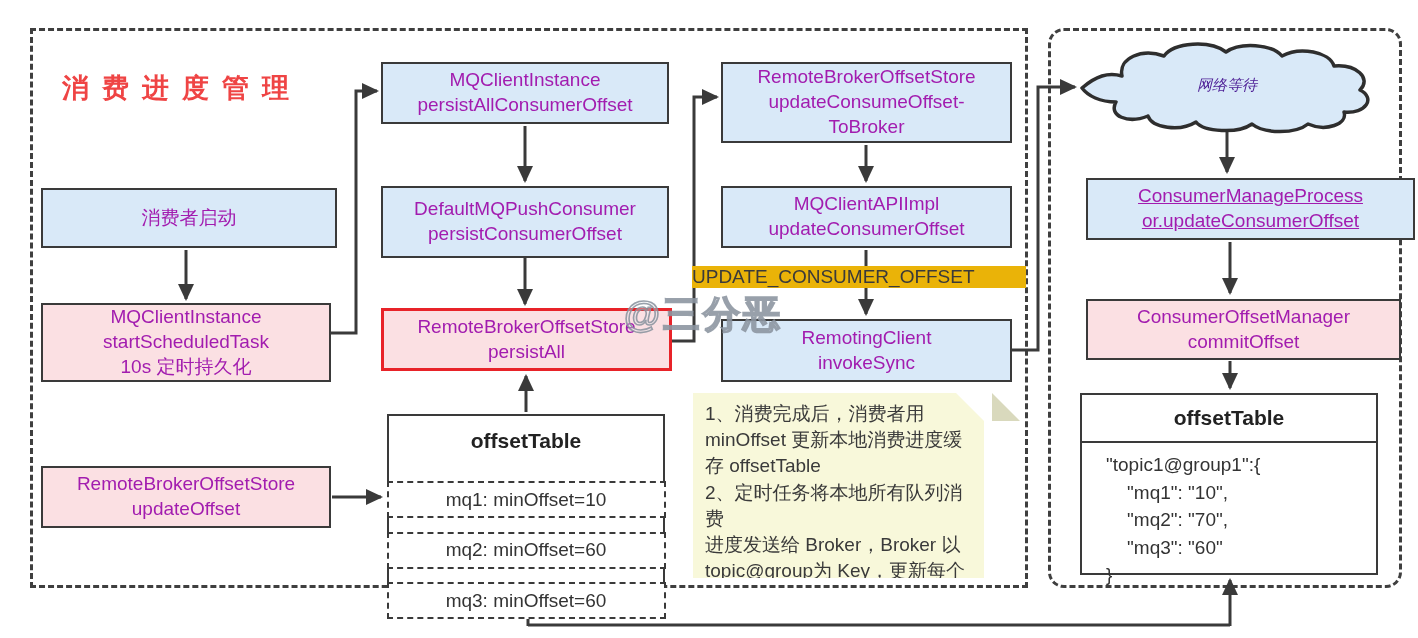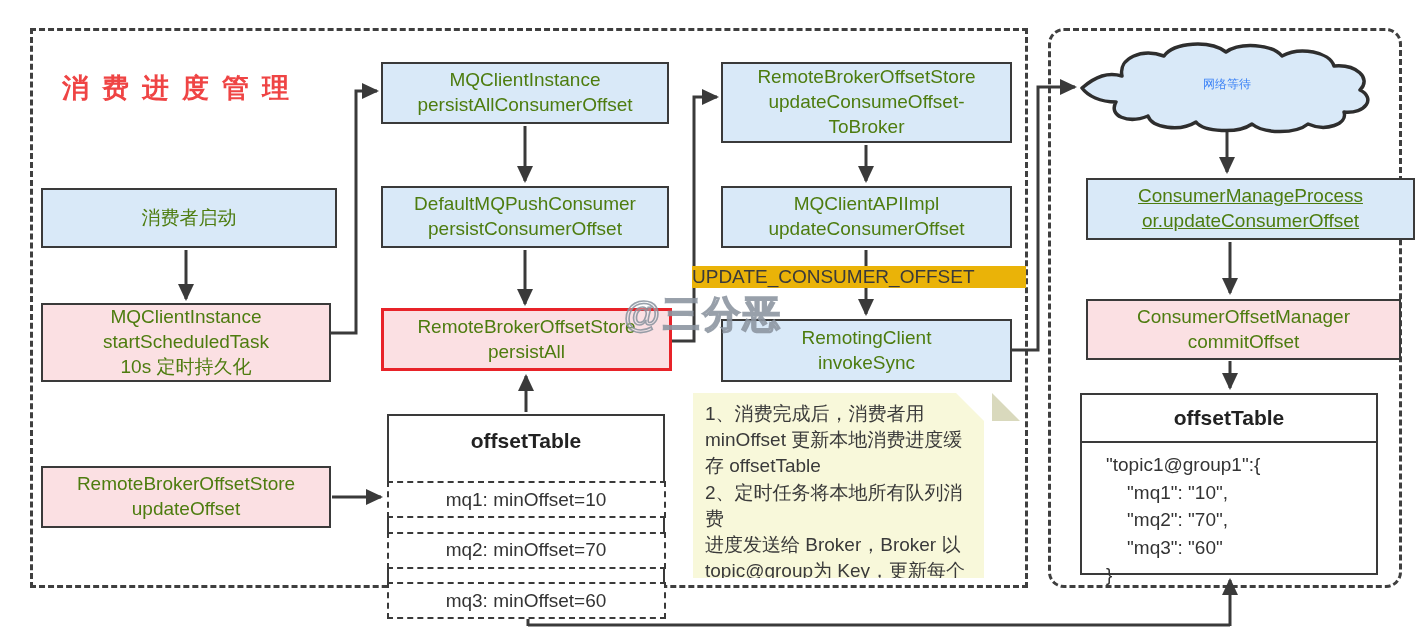--- a/index.html
+++ b/index.html
@@ -9,21 +9,21 @@
     background:#ffffff;
   }
   .panel{position:absolute;border:3px dashed #3f3f3f;background:transparent;}
   .title{
     position:absolute;font-size:27px;font-weight:bold;letter-spacing:13px;
     color:#ef4444;white-space:nowrap;
   }
   .box{
     position:absolute;border:2.5px solid #3a3a3a;box-sizing:border-box;
     display:flex;align-items:center;justify-content:center;text-align:center;
-    font-size:19px;line-height:1.3;white-space:pre-line;color:#4d7c0f;
+    font-size:19px;line-height:1.3;white-space:pre-line;color:#a21caf;
   }
   .blue{background:#d9e9f8;}
   .pink{background:#fbe0e3;}
   .redb{border:3px solid #e82329;background:#fbe0e3;}
   .otable{position:absolute;box-sizing:border-box;background:#fff;
     border:2.5px solid #3a3a3a;border-bottom:none;}
   .otable .ohead{height:49px;display:flex;align-items:center;justify-content:center;
     font-size:21px;font-weight:bold;color:#222;}
   .otable .orow{height:37px;box-sizing:border-box;border:2.5px dashed #3a3a3a;
     margin:16px -2.5px -2.5px -2.5px;display:flex;align-items:center;justify-content:center;
@@ -34,21 +34,21 @@
   .btable .bbody{white-space:pre;font-size:19px;line-height:1.45;padding:8px 0 0 24px;color:#333;}
   .note{
     position:absolute;background:#f8f8da;color:#3a3a3a;font-size:19px;line-height:1.38;
     padding:8px 12px;white-space:pre-line;box-sizing:border-box;
     clip-path:polygon(0 0,calc(100% - 28px) 0,100% 28px,100% 100%,0 100%);
   }
   .fold{position:absolute;width:28px;height:28px;background:#d9d9bd;
     clip-path:polygon(0 0,100% 100%,0 100%);}
   .rpclabel{position:absolute;background:#eab308;font-size:19px;color:#3a3a3a;
     text-align:left;white-space:nowrap;}
-  .cloudtext{position:absolute;font-size:12px;color:#3b82f6;text-align:center;}
+  .cloudtext{position:absolute;font-size:15px;color:#4c1d95;text-align:center;font-style:italic;}
   .watermark{
     position:absolute;font-size:37px;font-weight:bold;letter-spacing:3px;z-index:9;
     color:rgba(225,229,234,0.35);-webkit-text-stroke:1.6px rgba(135,145,156,0.85);
     white-space:nowrap;
   }
   svg.lines{position:absolute;left:0;top:0;z-index:2;}
   .lvl{position:absolute;z-index:3;}
   .panel{z-index:1;}
 </style>
 </head>
@@ -89,29 +89,29 @@
 
   <div class="box blue lvl" style="left:41px;top:188px;width:296px;height:60px;">消费者启动</div>
   <div class="box pink lvl" style="left:41px;top:303px;width:290px;height:79px;">MQClientInstance
 startScheduledTask
 10s 定时持久化</div>
   <div class="box pink lvl" style="left:41px;top:466px;width:290px;height:62px;">RemoteBrokerOffsetStore
 updateOffset</div>
 
   <div class="box blue lvl" style="left:381px;top:62px;width:288px;height:62px;">MQClientInstance
 persistAllConsumerOffset</div>
-  <div class="box blue lvl" style="left:381px;top:186px;width:288px;height:62px;">DefaultMQPushConsumer
+  <div class="box blue lvl" style="left:381px;top:186px;width:288px;height:72px;">DefaultMQPushConsumer
 persistConsumerOffset</div>
   <div class="box redb lvl" style="left:381px;top:308px;width:291px;height:63px;">RemoteBrokerOffsetStore
 persistAll</div>
 
   <div class="otable lvl" style="left:387px;top:414px;width:278px;">
     <div class="ohead">offsetTable</div>
     <div class="orow">mq1: minOffset=10</div>
-    <div class="orow">mq2: minOffset=70</div>
+    <div class="orow">mq2: minOffset=60</div>
     <div class="orow">mq3: minOffset=60</div>
   </div>
 
   <div class="box blue lvl" style="left:721px;top:62px;width:291px;height:81px;">RemoteBrokerOffsetStore
 updateConsumeOffset-
 ToBroker</div>
   <div class="box blue lvl" style="left:721px;top:186px;width:291px;height:62px;text-align:center;">MQClientAPIImpl
 updateConsumerOffset</div>
   <div class="rpclabel lvl" style="left:692px;top:266px;width:334px;">UPDATE_CONSUMER_OFFSET</div>
   <div class="box blue lvl" style="left:721px;top:319px;width:291px;height:63px;">RemotingClient

